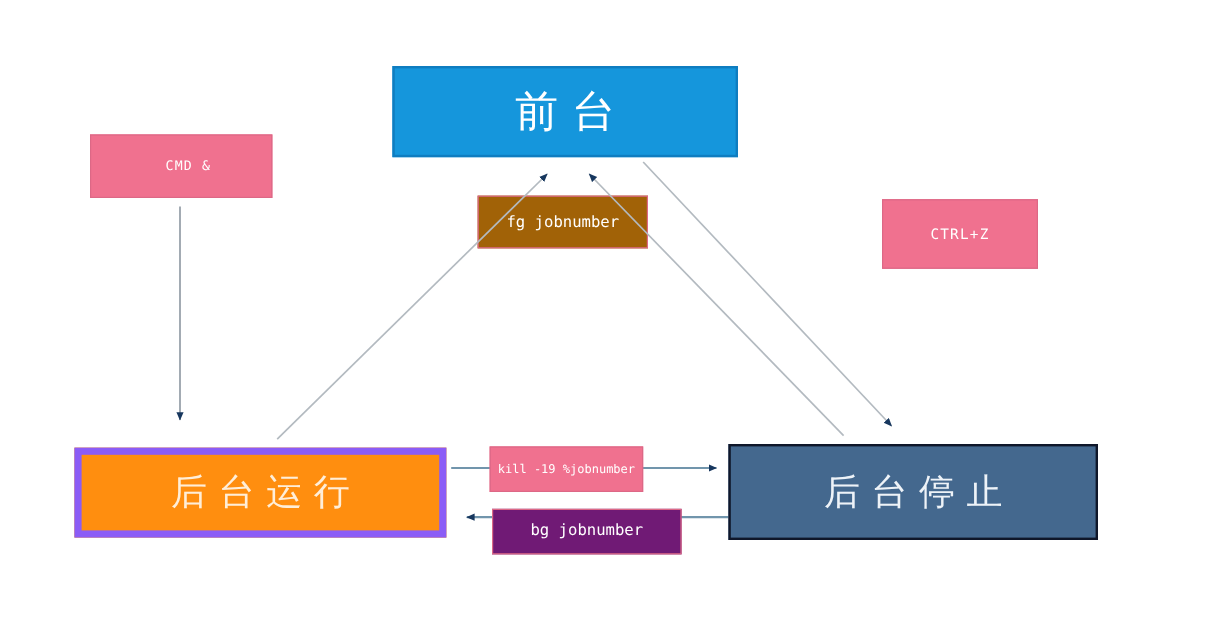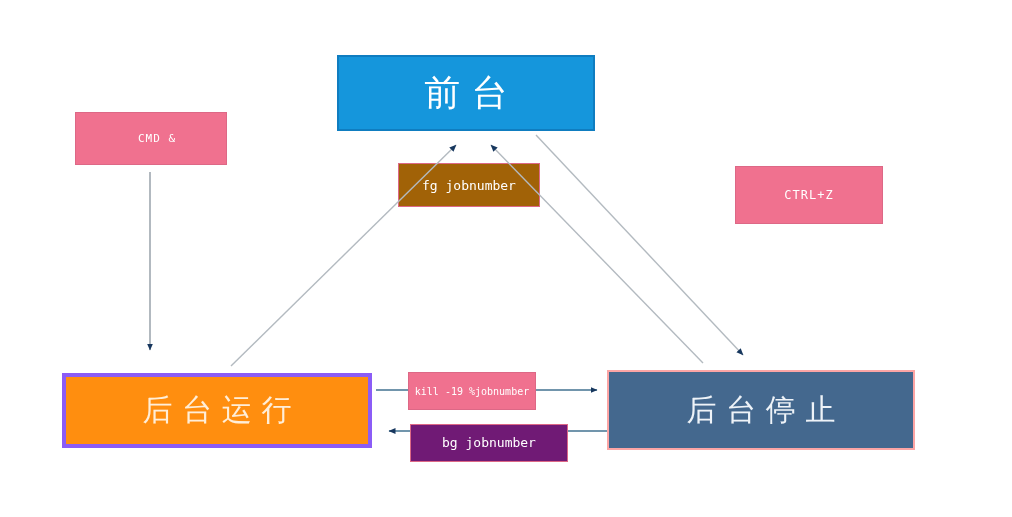--- a/index.html
+++ b/index.html
@@ -20,49 +20,48 @@
     box-sizing:border-box;
     z-index:3;
   }
   .node span{
     font-family:"DejaVu Sans","Liberation Sans",sans-serif;
     letter-spacing:0.32em;
     text-indent:0.32em;
     white-space:nowrap;
   }
   .node-foreground{
-    left:327px;top:55px;width:258px;height:76px;
+    left:327px;top:55px;width:288px;height:76px;
     border:2px solid #0f7dc0;
-    margin-left:10px;
   }
   .node-foreground span{font-size:36px;}
   .node-running{
     left:62px;top:373px;width:310px;height:75px;
-    border:4px solid #8b5cf6;
+    border:6px solid #8b5cf6;
   }
   .node-running span{font-size:30px;}
   .node-stopped{
     left:607px;top:370px;width:308px;height:80px;
-    border:2px solid #fca5a5;
+    border:2px solid #0f172a;
   }
   .node-stopped span{font-size:30px;}
   .cmdbox{
     position:absolute;
     display:flex;align-items:center;justify-content:center;
     flex-direction:column;
     box-sizing:border-box;
     border:1px solid #dd6886;
     color:#ffffff;
     font-family:"DejaVu Sans Mono","Liberation Mono",monospace;
     z-index:3;
     text-align:center;
   }
   .cmd-amp{left:75px;top:112px;width:152px;height:53px;font-size:11px;letter-spacing:1px;}
   .cmd-fg{left:398px;top:163px;width:142px;height:44px;font-size:13px;z-index:1;}
-  .cmd-ctrlz{left:735px;top:166px;width:148px;height:58px;font-size:12px;letter-spacing:1px;text-align:right;}
+  .cmd-ctrlz{left:735px;top:166px;width:130px;height:58px;font-size:12px;letter-spacing:1px;text-align:right;}
   .cmd-kill19{left:408px;top:372px;width:128px;height:38px;font-size:10px;}
   .cmd-bg{left:410px;top:424px;width:158px;height:38px;font-size:13px;line-height:1.25;}
 </style>
 </head>
 <body>
 
 <div class="canvas">
 
   <svg class="arrow-layer" viewBox="0 0 1012 517" xmlns="http://www.w3.org/2000/svg">
     <defs>

